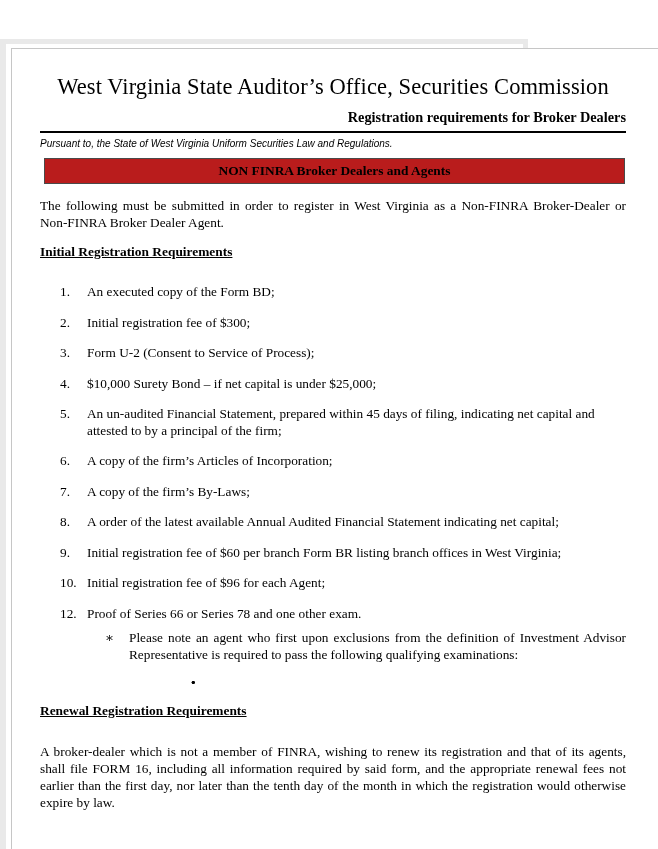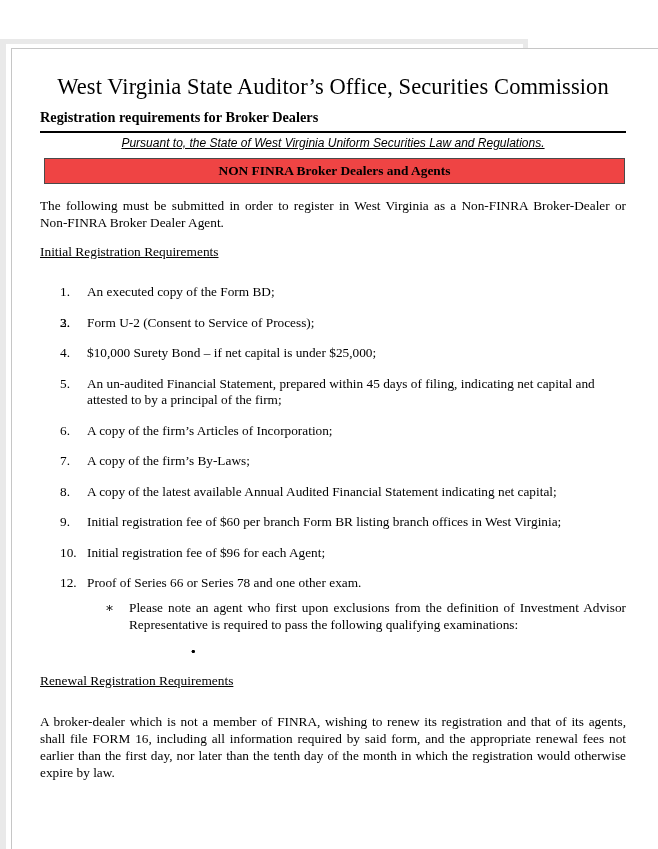--- a/index.html
+++ b/index.html
@@ -47,65 +47,63 @@
   .doc-title {
     text-align: center;
     font-size: 22.5px;
     line-height: 27px;
     font-weight: normal;
     letter-spacing: 0.1px;
     margin: 0 0 9px 0;
     white-space: nowrap;
   }
   .doc-subtitle {
-    text-align: left;
+    text-align: right;
     font-size: 14.3px;
     line-height: 17px;
     font-weight: bold;
     margin: 0 0 5px 0;
   }
   .rule-thick {
     height: 0;
     border-top: 2.4px solid #000000;
     margin: 0 0 5px 0;
     width: 100%;
   }
   .doc-pursuant {
-    text-align: center;
     font-family: "Liberation Sans", "DejaVu Sans", sans-serif;
-    font-size: 12px;
+    font-size: 10px;
     line-height: 11px;
     font-style: italic;
     font-weight: normal;
     margin: 0 0 9px 0;
-    text-decoration: underline;
   }
   .banner {
     box-sizing: border-box;
     width: 581px;
     margin: 0 0 13px 4px;
-    background: #ef4444;
+    background: #b91c1c;
     border: 1px solid #4a4a4a;
     text-align: center;
     font-size: 13.4px;
     line-height: 19px;
     font-weight: bold;
     padding: 2px 0 3px 0;
   }
   p.para {
     margin: 0 0 11px 0;
     font-size: 13.3px;
     line-height: 17px;
     text-align: justify;
   }
   h2.section-heading {
     margin: 0 0 13px 0;
     font-size: 13.4px;
     line-height: 17px;
-    font-weight: normal;
+    font-weight: bold;
     text-decoration: underline;
     display: inline-block;
     text-align: center;
   }
   .heading-wrap {
     margin: 0 0 11px 0;
   }
   ol.numlist {
     list-style: none;
     margin: 0;
@@ -198,20 +196,21 @@
         <h2 class="section-heading">Initial Registration Requirements</h2>
       </div>
 
       <ol class="numlist">
         <li>
           <span class="marker">1.</span>
           <span>An executed copy of the Form BD;</span>
         </li>
         <li>
           <span class="marker">2.</span>
+          <span>Initial registration fee of $300;</span>
         </li>
         <li>
           <span class="marker">3.</span>
           <span>Form U-2 (Consent to Service of Process);</span>
         </li>
         <li>
           <span class="marker">4.</span>
           <span>$10,000 Surety Bond – if net capital is under $25,000;</span>
         </li>
         <li class="wrapping">
@@ -221,21 +220,21 @@
         <li>
           <span class="marker">6.</span>
           <span>A copy of the firm’s Articles of Incorporation;</span>
         </li>
         <li>
           <span class="marker">7.</span>
           <span>A copy of the firm’s By-Laws;</span>
         </li>
         <li>
           <span class="marker">8.</span>
-          <span>A copy of the latest available Annual Audited Financial Statement indicating net capital;</span>
+          <span>A order of the latest available Annual Audited Financial Statement indicating net capital;</span>
         </li>
         <li>
           <span class="marker">9.</span>
           <span>Initial registration fee of $60 per branch Form BR listing branch offices in West Virginia;</span>
         </li>
         <li>
           <span class="marker">10.</span>
           <span>Initial registration fee of $96 for each Agent;</span>
         </li>
         <li class="tight">

